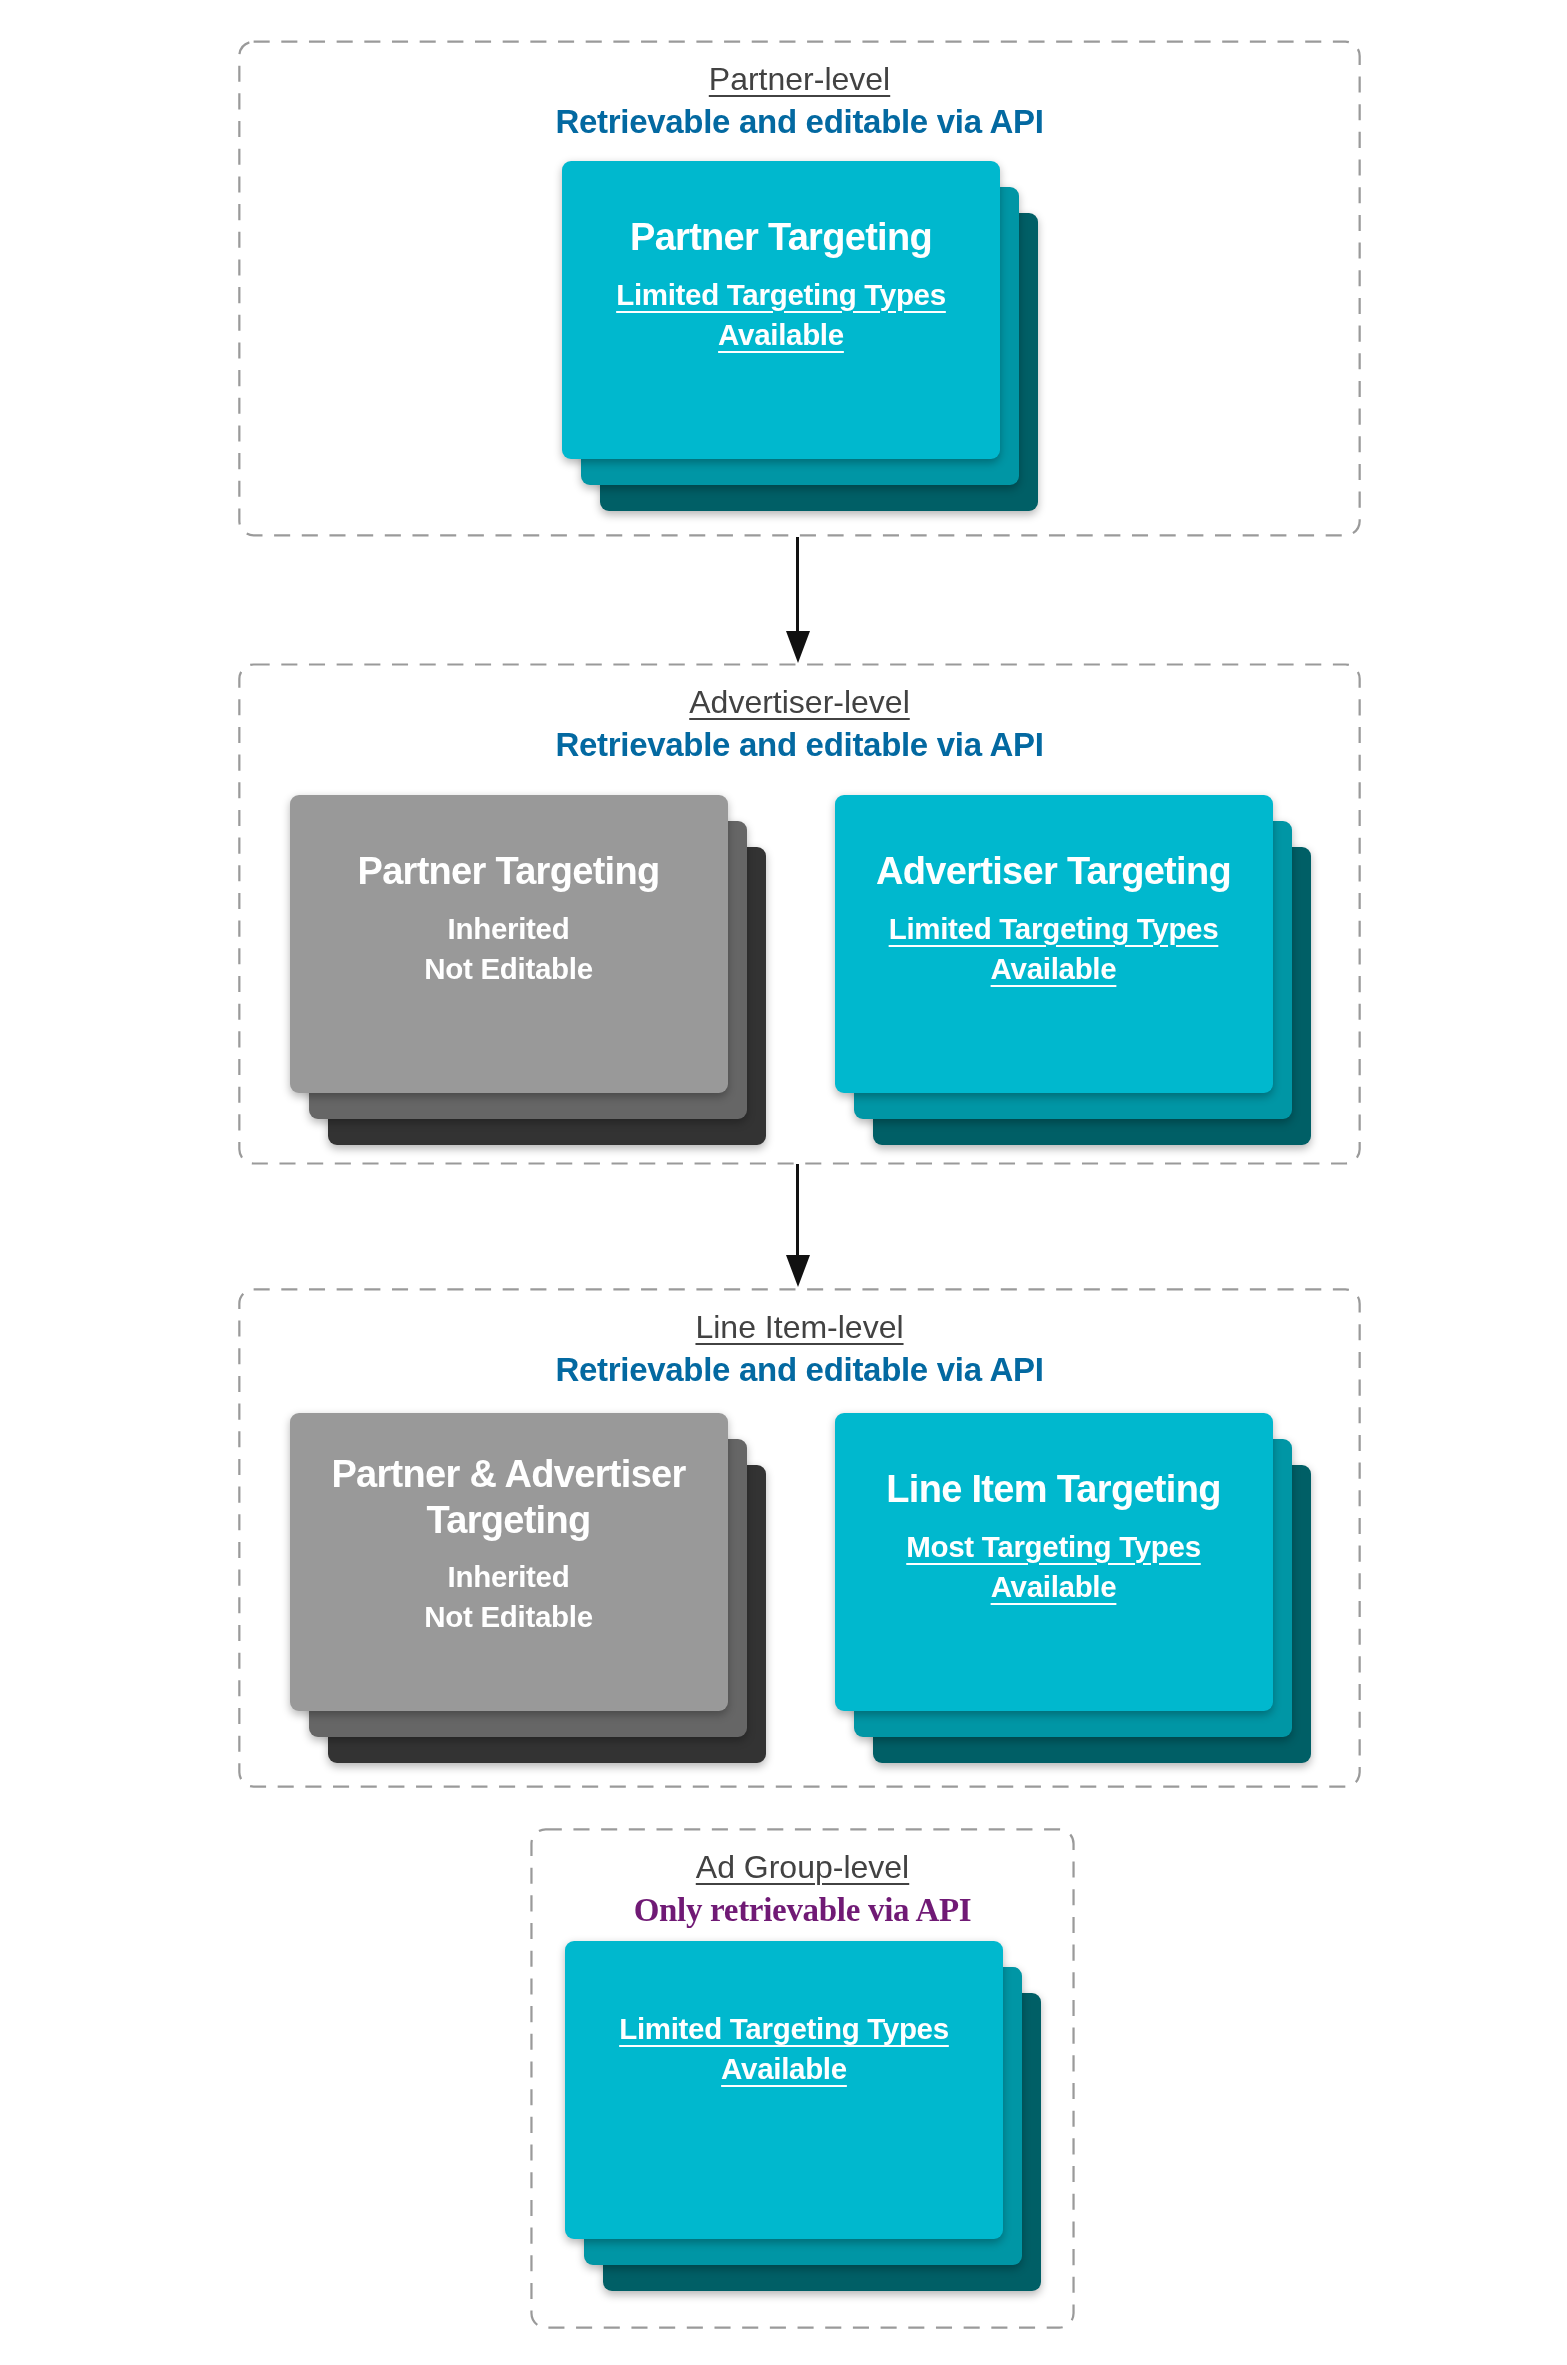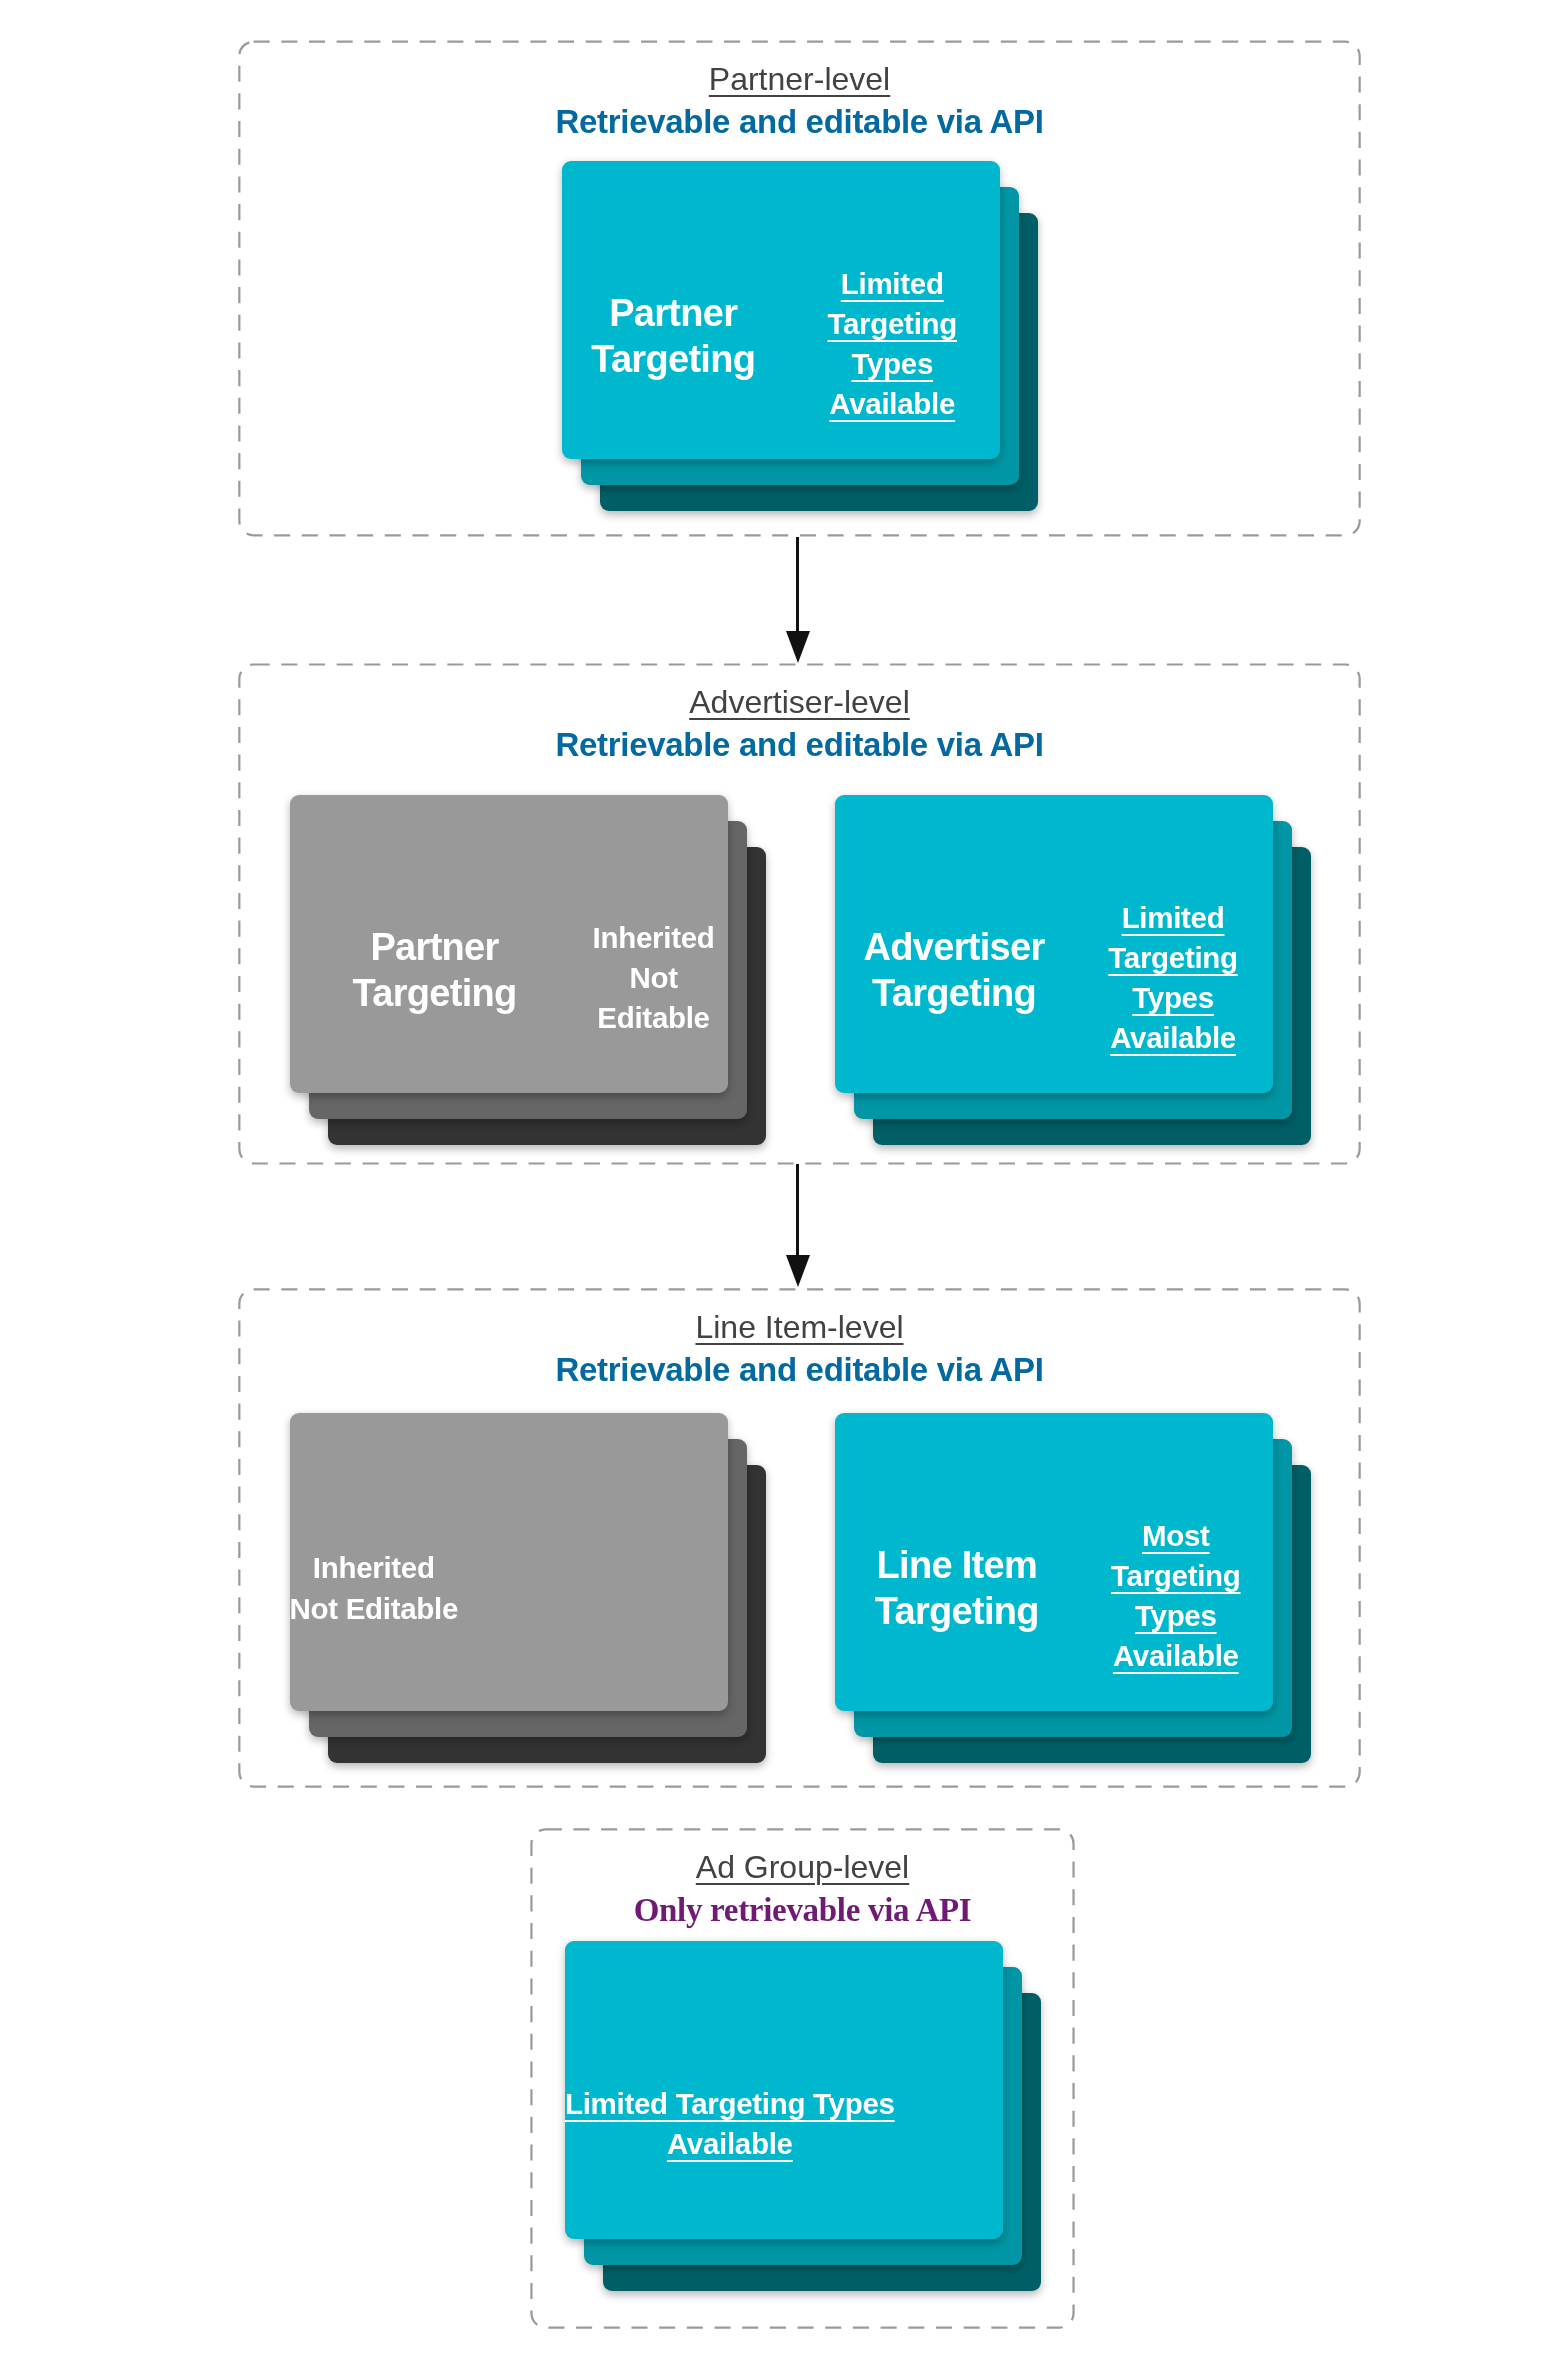--- a/index.html
+++ b/index.html
@@ -37,21 +37,21 @@
 
   .stack { position:relative; width:475px; height:350px; }
   .layer {
     position:absolute; width:438px; height:298px; border-radius:9px;
     box-shadow:0 3.6px 9px rgba(0,0,0,0.28);
   }
   .layer.l3 { left:38px; top:52px; z-index:1; }
   .layer.l2 { left:19px; top:26px; z-index:2; }
   .layer.l1 {
     left:0; top:0; z-index:3;
-    display:flex; flex-direction:row; align-items:center; text-align:center;
+    display:flex; flex-direction:column; align-items:center; text-align:center;
     padding-top:54px; box-sizing:border-box;
   }
   .stack.tall-title .layer.l1 { padding-top:39px; }
 
   .cyan .l1 { background:#00b8ce; }
   .cyan .l2 { background:#0096a5; }
   .cyan .l3 { background:#005f66; }
   .gray .l1 { background:#999999; }
   .gray .l2 { background:#666666; }
   .gray .l3 { background:#333333; }
@@ -156,20 +156,21 @@
   </svg>
   <div class="sec-head">
     <div class="sec-title">Line Item-level</div>
     <div class="sec-subtitle">Retrievable and editable via API</div>
   </div>
   <div class="cards">
     <div class="stack gray tall-title">
       <div class="layer l3"></div>
       <div class="layer l2"></div>
       <div class="layer l1">
+        <div class="card-title">Partner &amp; Advertiser Targeting</div>
         <div class="card-body">
           <div>Inherited</div>
           <div>Not Editable</div>
         </div>
       </div>
     </div>
     <div class="stack cyan">
       <div class="layer l3"></div>
       <div class="layer l2"></div>
       <div class="layer l1">

